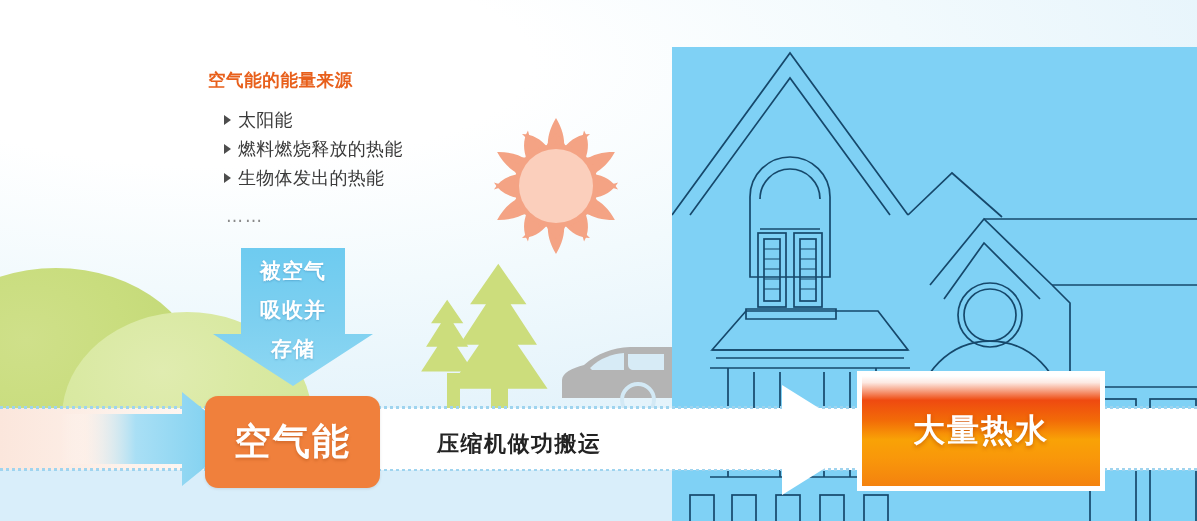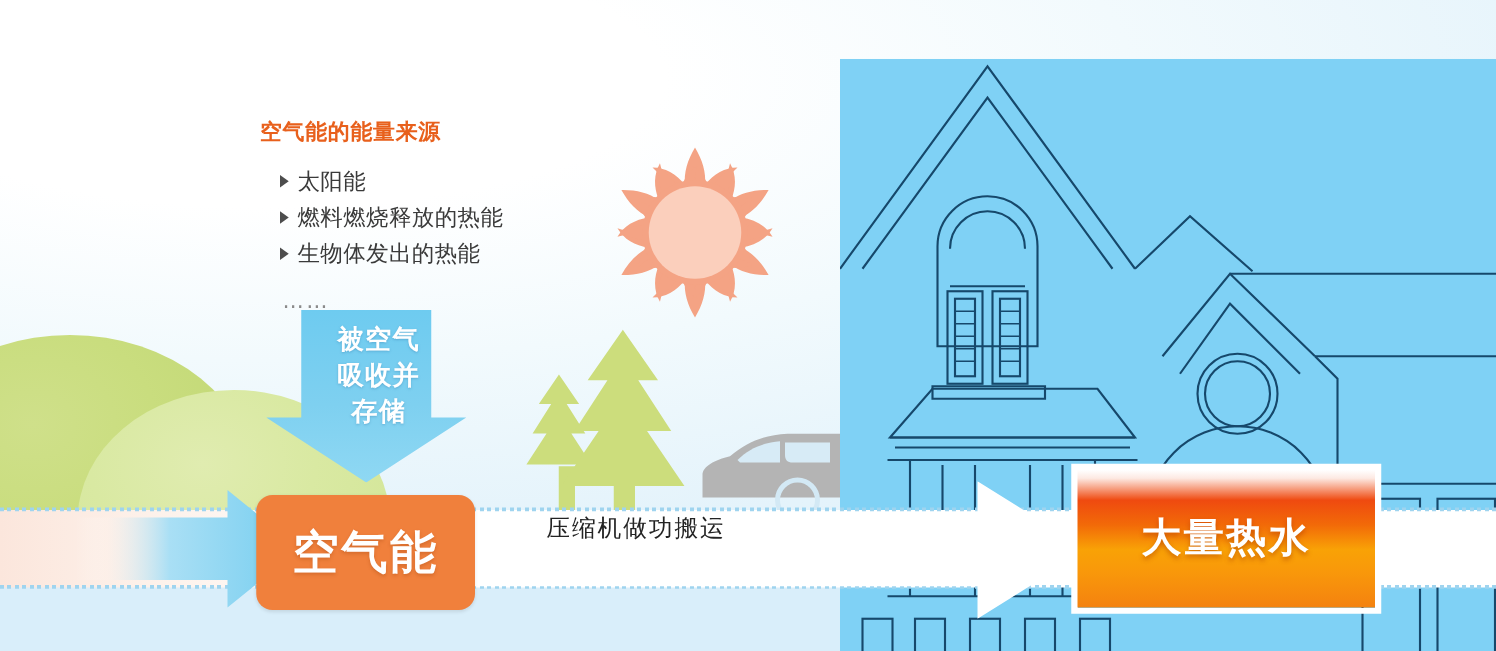--- a/index.html
+++ b/index.html
@@ -65,43 +65,43 @@
   .box-water{position:absolute;left:862px;top:376px;width:238px;height:110px;
      background:linear-gradient(180deg,#ffffff 0%, #fde9e2 6%, #ef4a10 22%, #f26a08 40%, #f9a206 58%, #f9980a 74%, #f4820f 100%);
      display:flex;align-items:center;justify-content:center;
      box-shadow:0 0 0 5px #ffffff;}
   .box-water span{color:#ffffff;font-size:32px;font-weight:bold;letter-spacing:2px;
      font-family:"DejaVu Sans","Liberation Sans",sans-serif;
      text-shadow:0 2px 4px rgba(160,40,0,.45);}
 
   
   .arrow-down{position:absolute;left:213px;top:248px;width:160px;height:138px;}
-  .arrow-down-text{position:absolute;left:223px;top:258px;width:160px;height:110px;
+  .arrow-down-text{position:absolute;left:213px;top:258px;width:160px;height:110px;
      display:flex;flex-direction:column;align-items:center;justify-content:flex-start;
-     gap:2px;pointer-events:none;}
+     gap:12px;pointer-events:none;}
   .arrow-down-text div{color:#ffffff;font-size:21px;font-weight:bold;letter-spacing:1px;
      font-family:"DejaVu Sans","Liberation Sans",sans-serif;
      text-shadow:0 1px 2px rgba(40,110,160,.35);line-height:1.28;}
 
   
-  .txtblock{position:absolute;left:208px;top:93px;width:320px;}
+  .txtblock{position:absolute;left:208px;top:68px;width:320px;}
   .txt-title{color:#e8601c;font-size:17.5px;font-weight:bold;letter-spacing:.6px;
      font-family:"DejaVu Sans","Liberation Sans",sans-serif;margin-bottom:9px;}
   .txt-list{list-style:none;margin:16px;padding:0;}
   .txt-list li{display:flex;align-items:center;gap:7px;margin:0 0 5px 0;
      color:#3a3a3a;font-size:18px;letter-spacing:.3px;
      font-family:"DejaVu Sans","Liberation Sans",sans-serif;}
   .tri{width:0;height:0;border-left:7px solid #4d4d4d;
      border-top:5px solid transparent;border-bottom:5px solid transparent;flex:none;}
   .ellipsis{color:#8a8a8a;font-size:17px;letter-spacing:2px;margin-left:18px;
      font-family:"DejaVu Sans","Liberation Sans",sans-serif;}
 
   
-  .lbl-comp{position:absolute;left:437px;top:410px;
-     color:#232323;font-size:19px;font-weight:normal;letter-spacing:1.5px;
+  .lbl-comp{position:absolute;left:437px;top:429px;
+     color:#232323;font-size:22px;font-weight:bold;letter-spacing:1.5px;
      font-family:"DejaVu Sans","Liberation Sans",sans-serif;}
 </style>
 </head>
 <body>
 
 <div class="stage">
 
   <div class="sky"></div>
 
   <div class="hill hill-back"></div>

